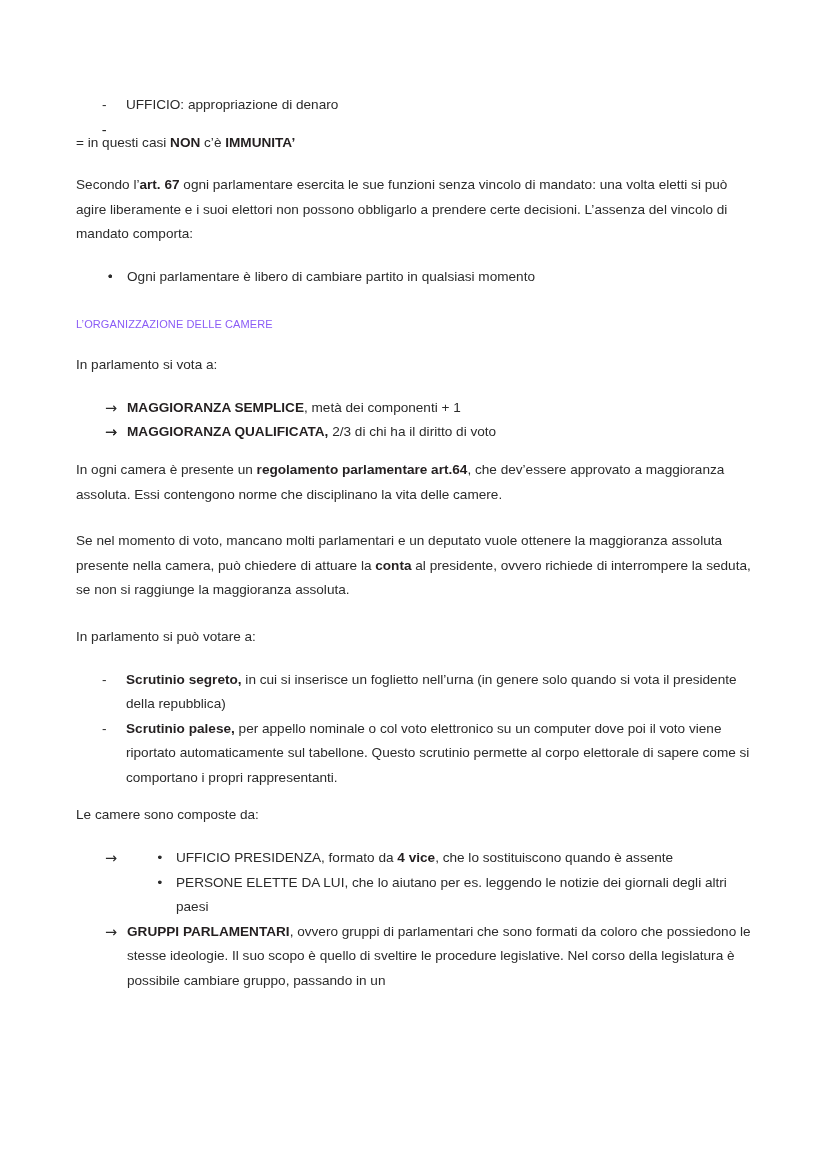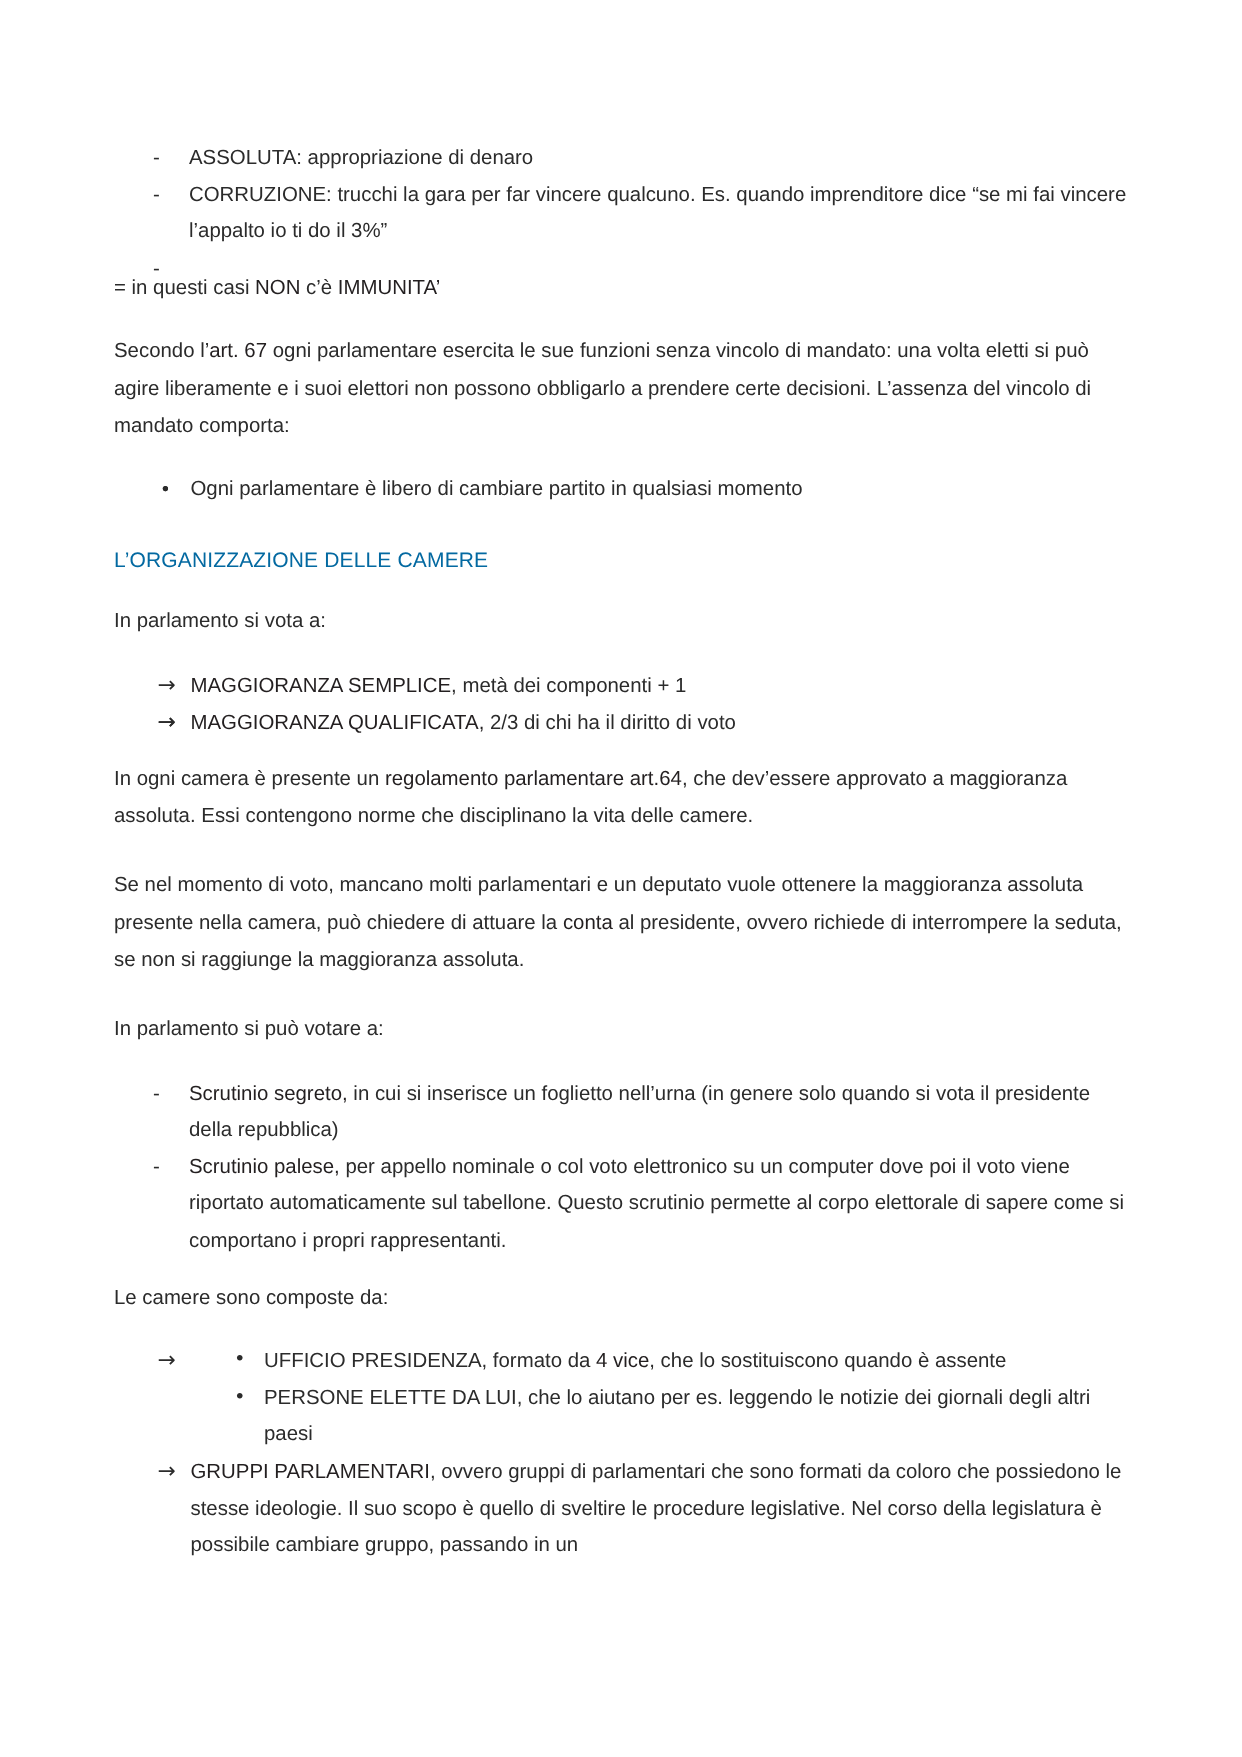--- a/index.html
+++ b/index.html
@@ -35,23 +35,23 @@
     line-height: 24.6px;
     margin: 0 0 9px 0;
     text-align: left;
     color: #2b2b2b;
   }
   .spacer-sm { height: 9px; }
   .spacer-md { height: 13px; }
 
   
   .red-heading {
-    font-size: 14px;
+    font-size: 11px;
     line-height: 24.6px;
-    color: #0369a1;
+    color: #8b5cf6;
     margin: 0 0 8px 0;
     letter-spacing: 0.1px;
   }
 
   
   .lst {
     list-style: none;
     margin: 0;
     padding: 0;
   }
@@ -78,36 +78,35 @@
   .list-bullet .li .mark { left: 32px; font-size: 13px; line-height: 24.6px; }
 
   
   .list-arrow .li { padding-left: 51px; }
   .list-arrow .li .mark { left: 29px; font-size: 14.5px; line-height: 24.2px; font-family: "DejaVu Sans", sans-serif; }
 
   
   .list-bullet-2 .li { padding-left: 100px; }
   .list-bullet-2 .li .mark { left: 80px; font-size: 13px; }
 
-  b, .b { font-weight: normal; color: #231f20; }
+  b, .b { font-weight: bold; color: #231f20; }
 </style>
 </head>
 <body>
 
 <div class="page">
   <div class="content">
 
     <ul class="lst list-dash">
       <li class="li">
         <span class="mark">-</span>
-        <span><span>ASSOLUTA:</span><span> appropriazione di denaro</span></span>
-      </li>
-      <li class="li">
-        <span class="mark">-</span>
-        <span><span>CORRUZIONE:</span><span> trucchi la gara per far vincere qualcuno. Es. quando imprenditore dice “se mi fai vincere l’appalto io ti do il 3%”</span></span>
+        <span><span>UFFICIO:</span><span> appropriazione di denaro</span></span>
+      </li>
+      <li class="li">
+        <span class="mark">-</span>
       </li>
       <li class="li">
         <span class="mark">-</span>
       </li>
     </ul>
 
     <div class="spacer-md"></div>
 
     <p class="para"><span>= in questi casi </span><b>NON</b><span> c’è </span><b>IMMUNITA’</b></p>
 

